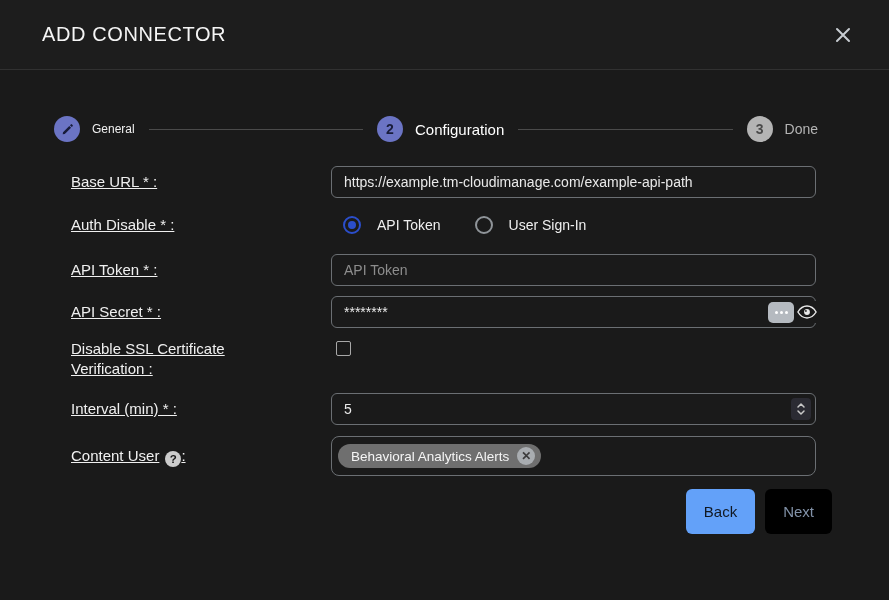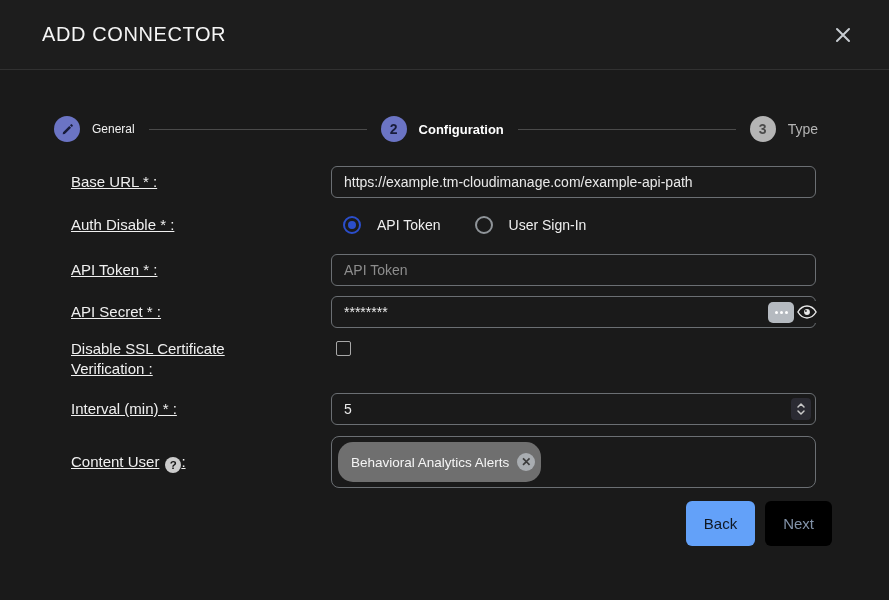--- a/index.html
+++ b/index.html
@@ -41,21 +41,21 @@
   .step { display: flex; align-items: center; flex: none; }
   .step-circle {
     width: 26px; height: 26px; border-radius: 50%;
     display: flex; align-items: center; justify-content: center;
     font-size: 14px; font-weight: 600; flex: none;
   }
   .step-circle.done, .step-circle.active { background: #6b74c4; color: #181c3a; }
   .step-circle.upcoming { background: #b4b4b4; color: #4a4a4a; }
   .step-label { margin-left: 12px; white-space: nowrap; }
   .step-label.s1 { font-size: 12px; color: #f0f0f0; }
-  .step-label.s2 { font-size: 13px; font-weight: 700; color: #ffffff; }
+  .step-label.s2 { font-size: 15px; font-weight: 400; color: #ffffff; }
   .step-label.s3 { font-size: 14px; color: #b4b4b4; }
   .step-line {
     flex: 1 1 auto; height: 1px; background: #4b4b4b;
     margin: 0 14px;
   }
 
   
   .form { padding: 0 73px 0 71px; }
   .form-row {
     display: flex; align-items: center;
@@ -123,21 +123,21 @@
   }
   .spinner svg { display: block; }
 
   
   .chips-field {
     min-height: 40px; border: 1px solid #6b6f73; border-radius: 8px;
     display: flex; align-items: center; padding: 5px 6px;
   }
   .chip {
     background: #6f6f6f; color: #f5f5f5;
-    height: 40px; border-radius: 15px;
+    height: 24px; border-radius: 15px;
     display: flex; align-items: center; gap: 8px;
     padding: 0 6px 0 13px; font-size: 13.5px;
   }
   .chip-close {
     width: 18px; height: 18px; border-radius: 50%;
     background: #a9adb1; color: #3c3c3c;
     display: flex; align-items: center; justify-content: center;
     font-size: 12px; font-weight: 700; cursor: pointer; line-height: 1;
   }
 
@@ -185,21 +185,21 @@
       <span class="step-label s1">General</span>
     </div>
     <div class="step-line"></div>
     <div class="step">
       <div class="step-circle active">2</div>
       <span class="step-label s2">Configuration</span>
     </div>
     <div class="step-line"></div>
     <div class="step">
       <div class="step-circle upcoming">3</div>
-      <span class="step-label s3">Type</span>
+      <span class="step-label s3">Done</span>
     </div>
   </div>
 
   <div class="form">
 
     <div class="form-row">
       <div class="f-label">Base URL * :</div>
       <div class="f-field">
         <input class="txt" type="text" value="https://example.tm-cloudimanage.com/example-api-path" style="">
       </div>

